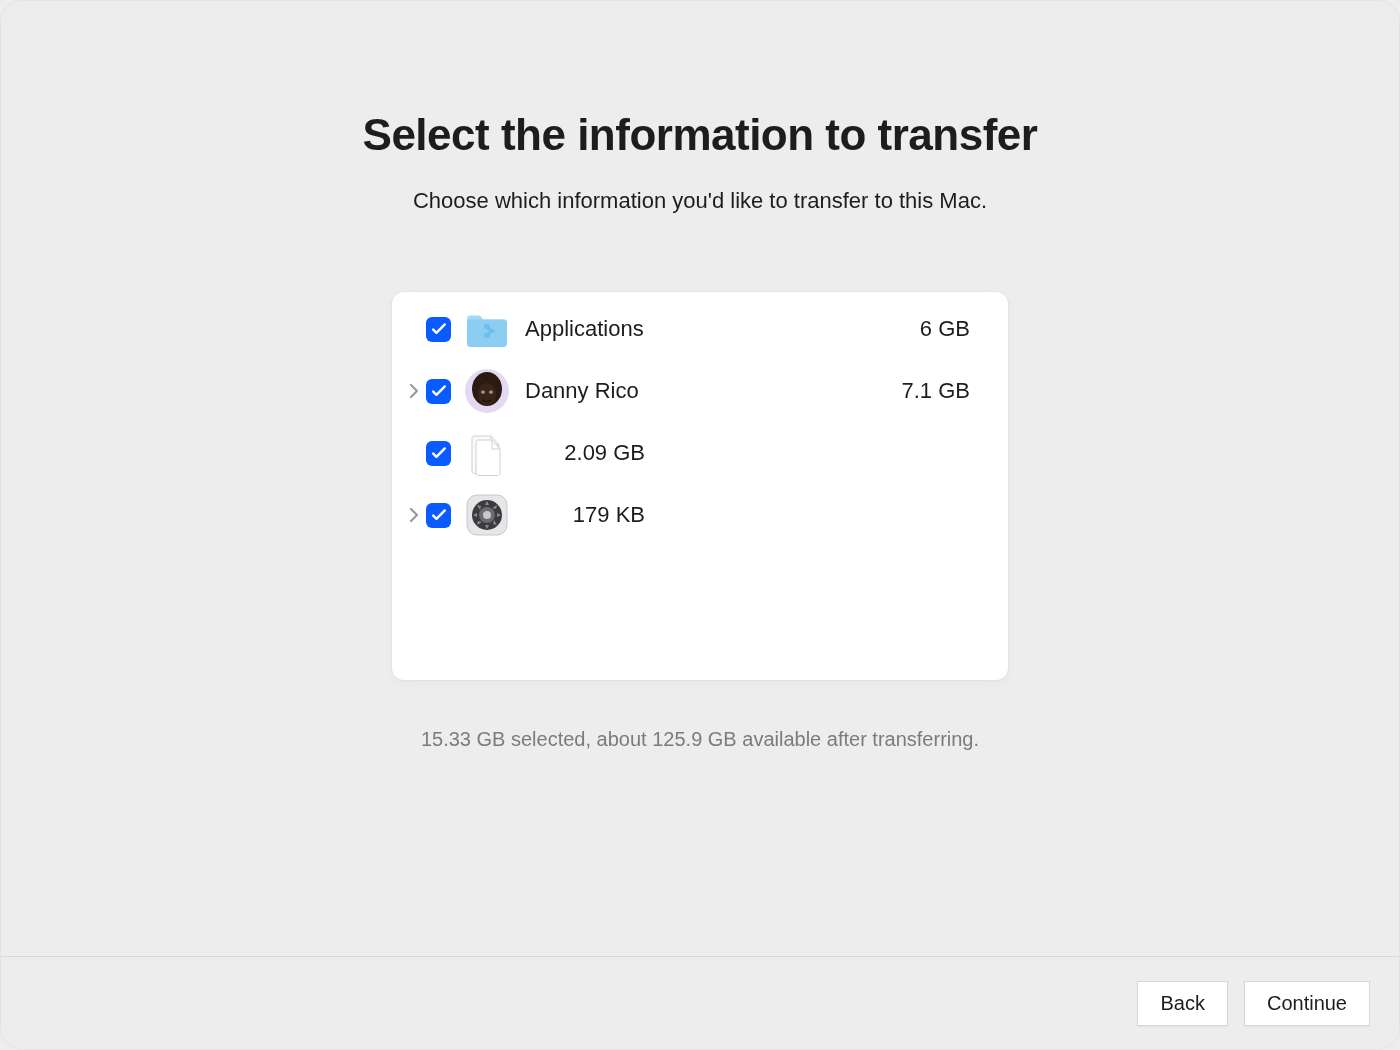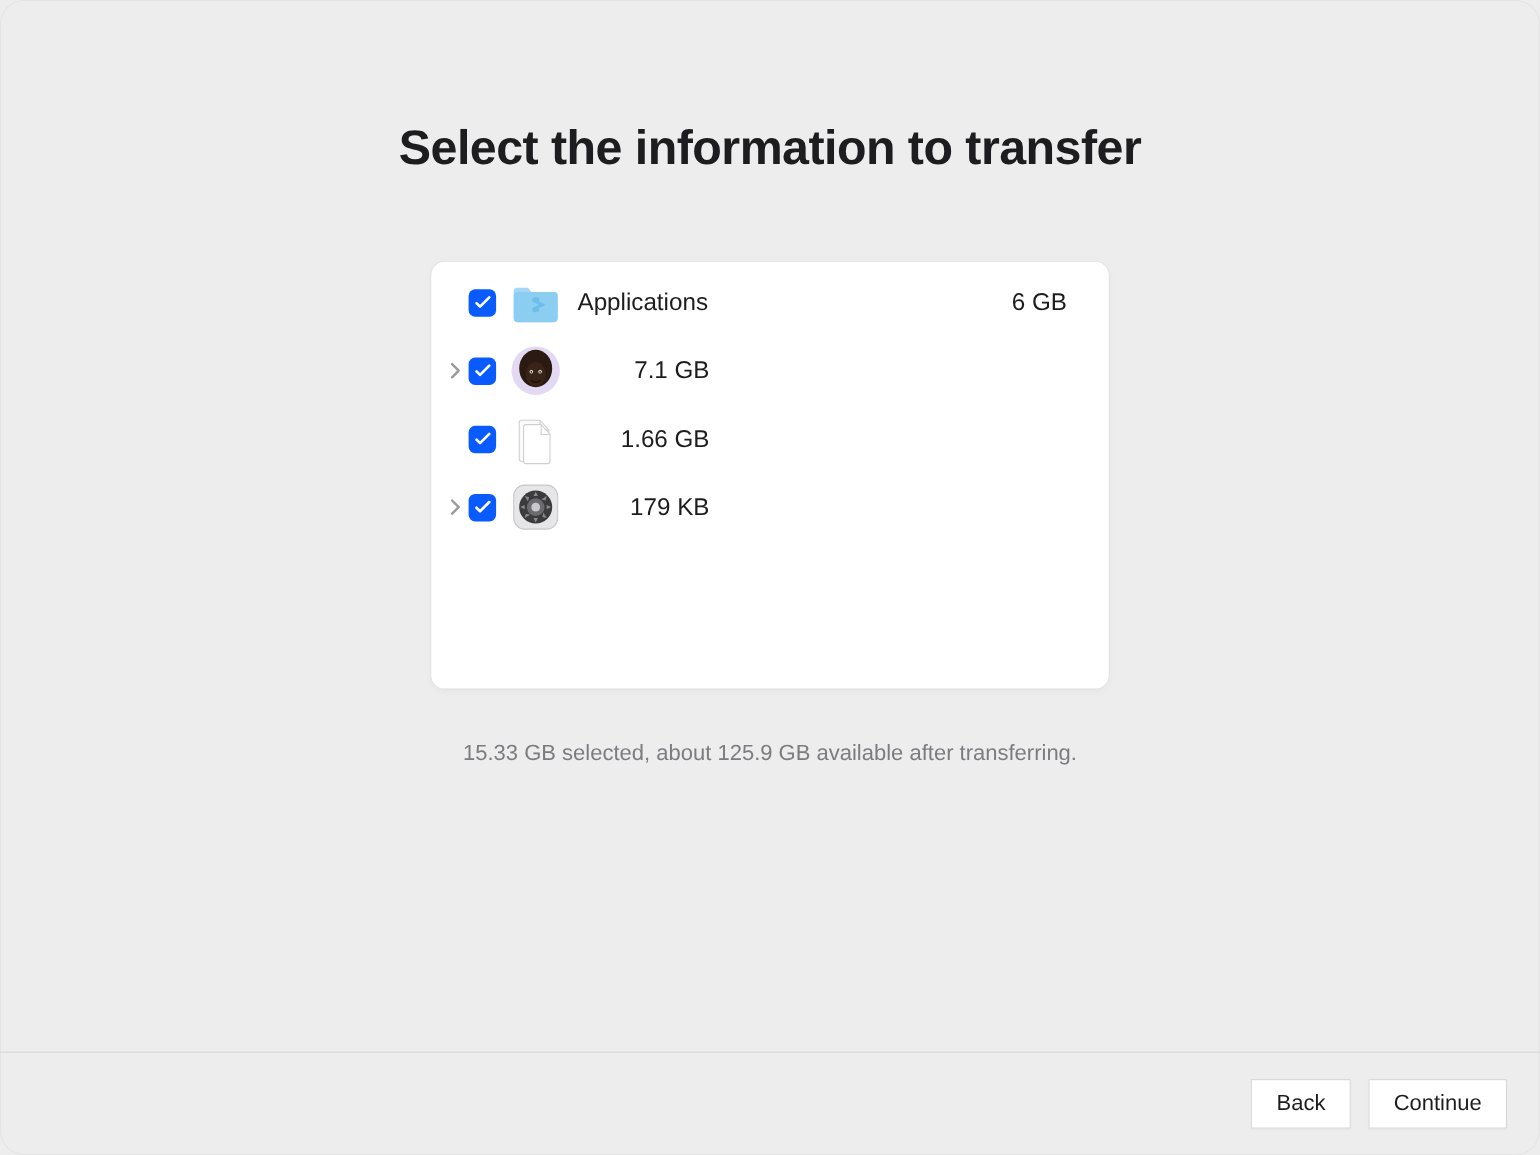--- a/index.html
+++ b/index.html
@@ -125,20 +125,21 @@
     box-shadow: 0 1px 1px rgba(0,0,0,0.03);
     cursor: default;
   }
 </style>
 </head>
 <body>
 
 <div class="window">
   <div class="content">
     <h1 class="title">Select the information to transfer</h1>
+    <p class="subtitle">Choose which information you'd like to transfer to this Mac.</p>
 
     <div class="panel">
 
       <div class="row">
         <span class="disclosure-slot"></span>
         <span class="checkbox">
           <svg viewBox="0 0 16 16">
               <path d="M2.2 8.6l3.2 3.2L13.8 3.4" stroke="#fff" stroke-width="2.4" fill="none" stroke-linecap="round" stroke-linejoin="round"></path>
             </svg>
         </span>
@@ -169,39 +170,40 @@
             <circle cx="24" cy="24" r="22" fill="#e4d9f2"></circle>
             <ellipse cx="24" cy="22" rx="15" ry="17" fill="#2b1a12"></ellipse>
             <ellipse cx="24" cy="27" rx="9" ry="11" fill="#3a2418"></ellipse>
             <circle cx="20" cy="25" r="1.6" fill="#fff"></circle>
               <circle cx="28" cy="25" r="1.6" fill="#fff"></circle>
             <circle cx="20" cy="25" r="0.8" fill="#000"></circle>
               <circle cx="28" cy="25" r="0.8" fill="#000"></circle>
             <path d="M20 33c2 2 6 2 8 0" stroke="#1a0f08" stroke-width="1.2" fill="none" stroke-linecap="round"></path>
           </svg>
         </span>
+        <span class="row-label">Danny Rico</span>
         <span class="row-size">7.1 GB</span>
       </div>
 
       <div class="row">
         <span class="disclosure-slot"></span>
         <span class="checkbox">
           <svg viewBox="0 0 16 16">
               <path d="M2.2 8.6l3.2 3.2L13.8 3.4" stroke="#fff" stroke-width="2.4" fill="none" stroke-linecap="round" stroke-linejoin="round"></path>
             </svg>
         </span>
         <span class="icon-slot">
           <svg viewBox="0 0 48 48">
             <path d="M11 7h17l8 9v26c0 1.6-1 2.5-2.5 2.5h-22c-1.6 0-2.5-1-2.5-2.5V9.5C9 8 10 7 11 7z" fill="#fafafa" stroke="#d0d0d4" stroke-width="1"></path>
             <path d="M28 7v9h8" fill="none" stroke="#d0d0d4" stroke-width="1"></path>
             <path d="M15 11h14l8 9v24c0 1.6-1 2.5-2.5 2.5h-19c-1.6 0-2.5-1-2.5-2.5V13.5C13 12 14 11 15 11z" fill="#ffffff" stroke="#d0d0d4" stroke-width="1"></path>
             <path d="M29 11v9h8" fill="none" stroke="#d0d0d4" stroke-width="1"></path>
           </svg>
         </span>
-        <span class="row-size">1.66 GB</span>
+        <span class="row-size">2.09 GB</span>
       </div>
 
       <div class="row">
         <span class="disclosure-slot">
           <svg viewBox="0 0 12 18">
               <path d="M3 3l6 6-6 6" stroke="#9a9a9e" stroke-width="2.2" fill="none" stroke-linecap="round" stroke-linejoin="round"></path>
             </svg>
         </span>
         <span class="checkbox">
           <svg viewBox="0 0 16 16">

